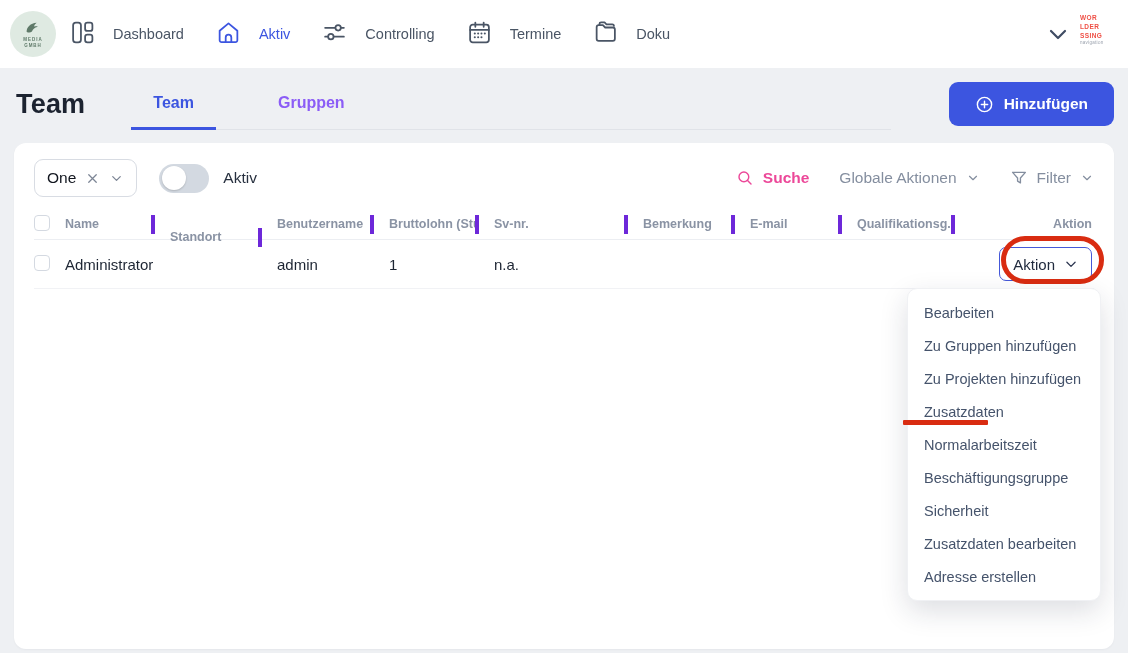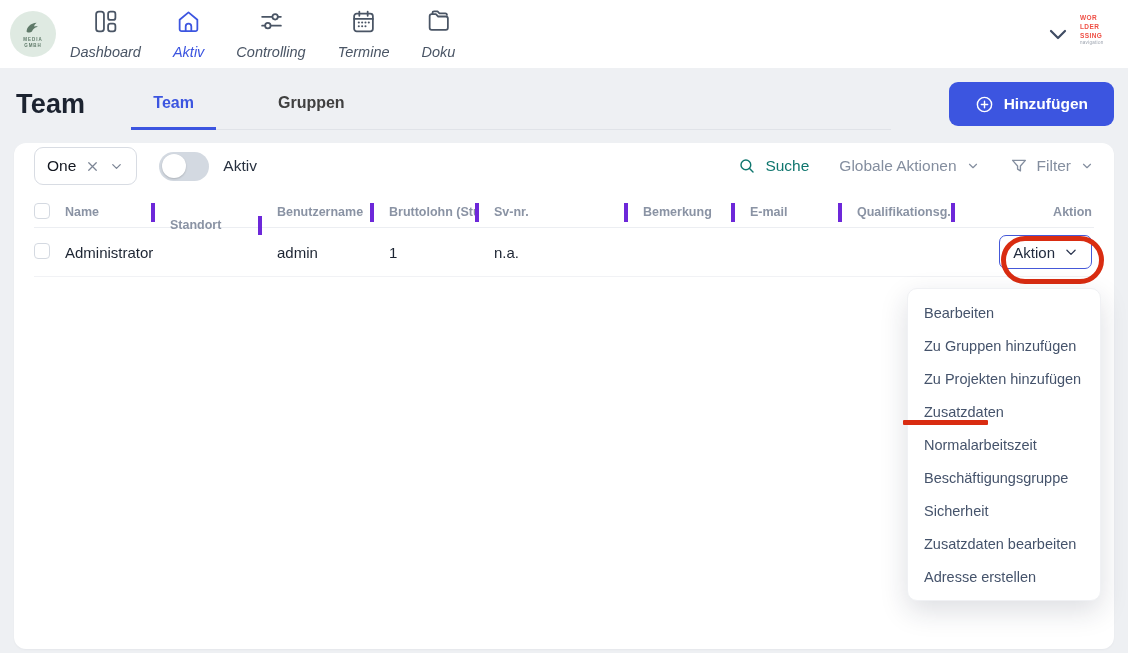--- a/index.html
+++ b/index.html
@@ -6,46 +6,46 @@
   html,body { width:1128px; height:653px; overflow:hidden;
     font-family:"Liberation Sans", sans-serif; background:#eef0f3; color:#1d2533; }
 
   
   .topnav { position:relative; height:68px; background:#ffffff; display:flex; align-items:center; }
   .brand-circle { position:absolute; left:10px; top:11px; width:46px; height:46px; border-radius:50%;
     background:#dfeae2; display:flex; flex-direction:column; align-items:center; justify-content:center; }
   .brand-circle svg { width:22px; height:18px; }
   .brand-lines { font-size:4.5px; font-weight:bold; color:#5f7a69; letter-spacing:1px; text-align:center; line-height:1.3; }
   .nav-items { display:flex; gap:32px; margin-left:70px; }
-  .nav-item { display:flex; flex-direction:column; align-items:center; gap:6px; color:#4a5565; cursor:pointer;font-style:italic; }
+  .nav-item { display:flex; flex-direction:row; align-items:center; gap:18px; color:#4a5565; cursor:pointer; }
   .nav-item svg { width:25px; height:25px; }
   .nav-item .nav-label { font-size:14.5px; }
   .nav-item.active { color:#3c55e0; }
   .nav-right { position:absolute; right:12px; top:10px; display:flex; align-items:flex-start; gap:10px; }
   .acct-chevron { margin-top:12px; color:#3f4c63; cursor:pointer; }
   .acct-chevron svg { width:24px; height:24px; }
   .right-logo { width:36px; text-align:left; line-height:1.35; padding-top:4px; }
   .right-logo .rl-line { font-size:6.5px; font-weight:bold; color:#ef4f45; letter-spacing:.4px; }
   .right-logo .rl-sub { font-size:4.5px; color:#9aa1ad; letter-spacing:.3px; }
 
   
   .page-header { display:flex; align-items:flex-start; padding:14px 14px 0 16px; height:70px; }
   .page-title { font-size:27px; font-weight:bold; color:#1c2330; letter-spacing:.2px; padding-top:7px; }
   .tabs { display:flex; margin-left:46px; border-bottom:1px solid #e0e3e8; width:760px; height:48px; }
-  .tab { font-size:16px; font-weight:bold; color:#404040; padding:12px 22px 0 22px; height:48px; cursor:pointer; }
+  .tab { font-size:16px; font-weight:bold; color:#8b5cf6; padding:12px 22px 0 22px; height:48px; cursor:pointer; }
   .tab.active { color:#3c55e0; border-bottom:3px solid #3c55e0; }
   .tab + .tab { margin-left:40px; }
   .add-btn { margin-left:auto; height:44px; background:#3c55e0; color:#ffffff; border:none; border-radius:9px;
     display:flex; align-items:center; gap:10px; padding:0 26px; font-size:15.5px; font-weight:bold;
     font-family:"Liberation Sans", sans-serif; cursor:pointer; }
   .add-btn svg { width:19px; height:19px; }
 
   
   .card { position:absolute; left:14px; top:143px; width:1100px; height:506px; background:#ffffff;
-    border-radius:12px; box-shadow:0 1px 2px rgba(20,30,60,.04); padding:4px 20px 0 20px; }
+    border-radius:12px; box-shadow:0 1px 2px rgba(20,30,60,.04); padding:16px 20px 0 20px; }
 
   .toolbar { display:flex; align-items:center; height:38px; }
   .chip { display:flex; align-items:center; gap:9px; border:1px solid #d8dce3; border-radius:9px;
     height:38px; padding:0 12px; background:#fff; cursor:pointer; }
   .chip .chip-label { font-size:15.5px; font-weight:500; color:#12161f; }
   .chip .chip-x, .chip .chip-chev { color:#7c8595; display:flex; }
   .chip svg { width:15px; height:15px; }
   .toggle { margin-left:22px; width:50px; height:29px; border-radius:15px; background:#d3d9e1; position:relative; cursor:pointer; }
   .toggle .knob { position:absolute; left:3px; top:2.5px; width:24px; height:24px; border-radius:50%;
     background:#ffffff; box-shadow:0 1px 2px rgba(0,0,0,.18); }
@@ -213,21 +213,21 @@
             <path d="M6 9l6 6 6-6"></path>
           </svg>
       </span>
     </div>
     <div class="toggle">
       <div class="knob"></div>
     </div>
     <span class="toggle-label">Aktiv</span>
 
     <div class="toolbar-right">
-      <div class="tool-link" style="color:#0f766e;">
+      <div class="tool-link" style="color:#ec4899;font-weight:bold;">
         <span style="display:flex;">
           <svg viewBox="0 0 24 24" fill="none" stroke="currentColor" stroke-width="1.9" stroke-linecap="round">
             <circle cx="10.5" cy="10.5" r="6.5"></circle>
               <path d="M15.4 15.4 20 20"></path>
           </svg>
         </span>
         <span>Suche</span>
       </div>
       <div class="tool-link" style="color:#848e9f;">
         <span>Globale Aktionen</span>

